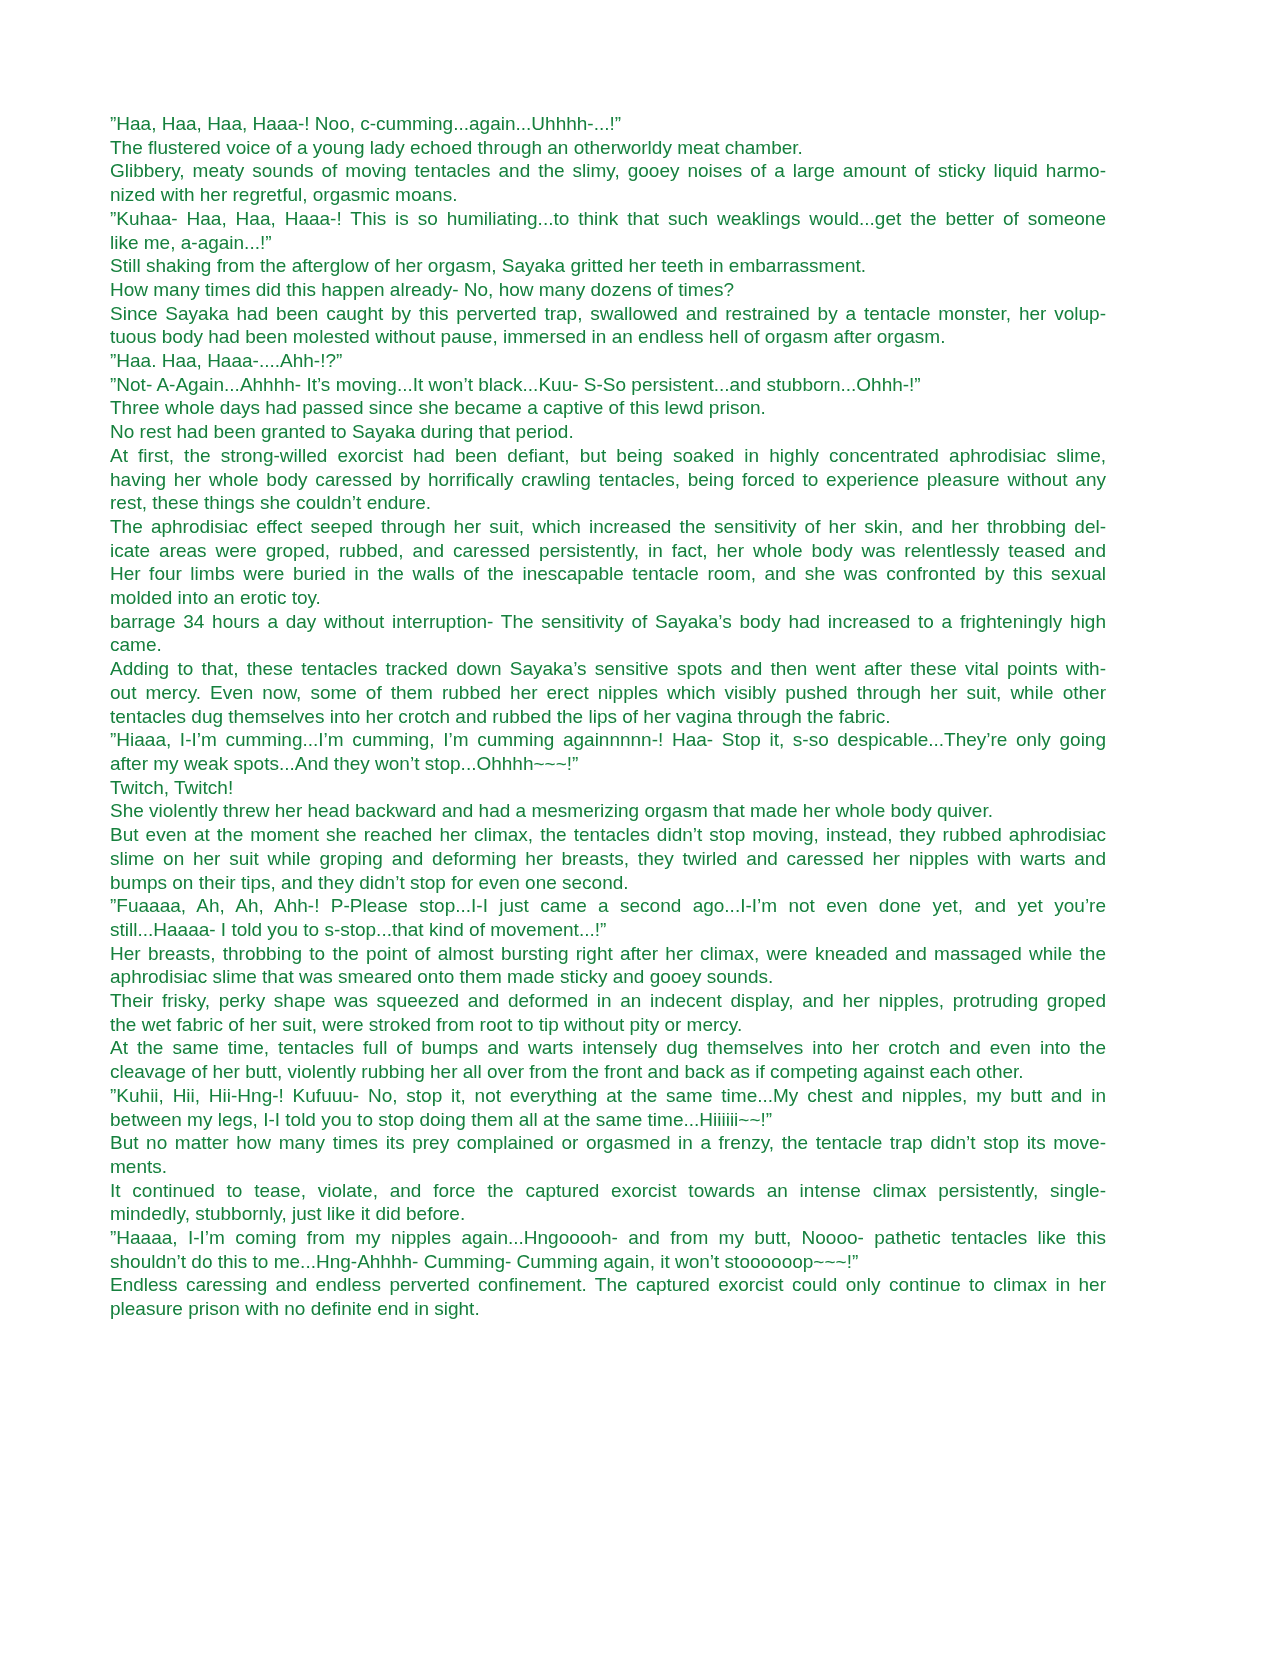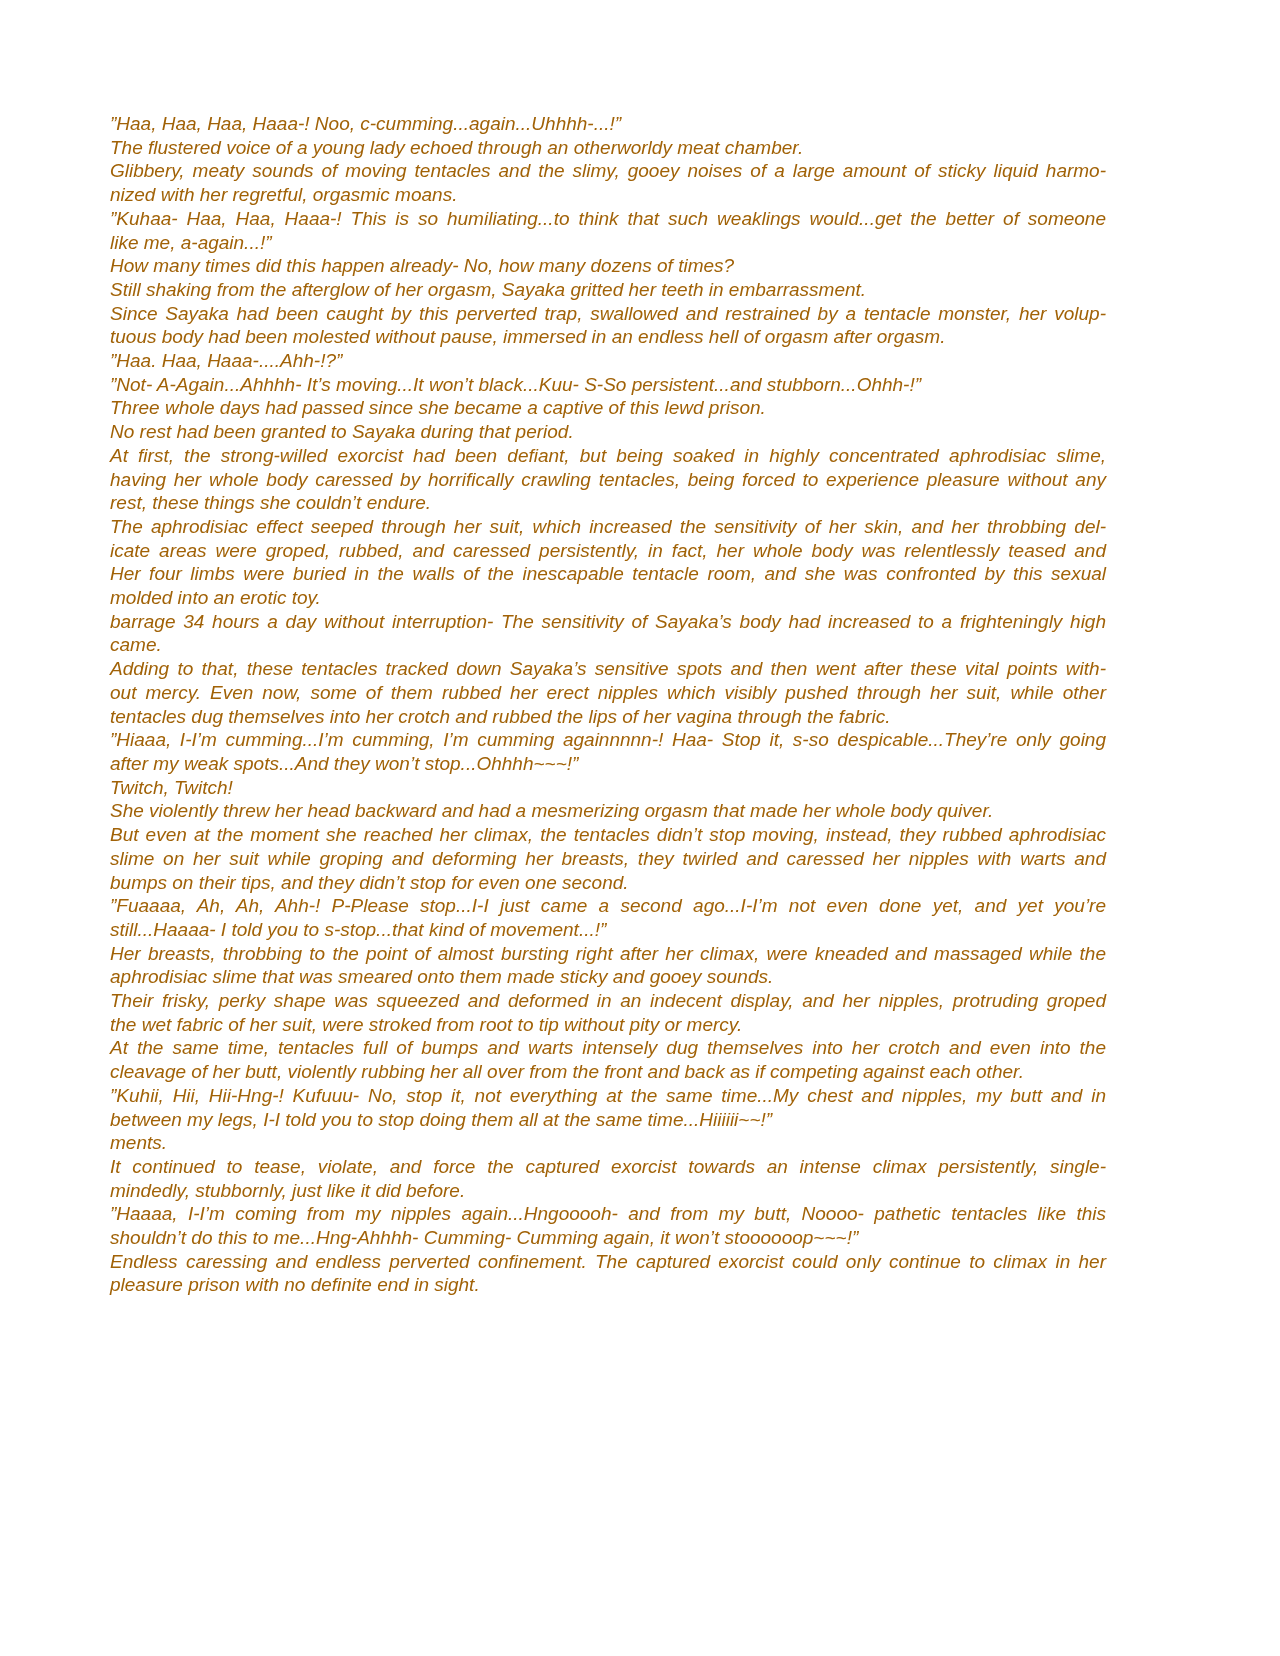--- a/index.html
+++ b/index.html
@@ -13,25 +13,24 @@
     height: 1656px;
     background: #ffffff;
     overflow: hidden;
     font-family: "Liberation Sans", sans-serif;
   }
   .text-block {
     position: absolute;
     left: 110px;
     top: 112px;
     width: 996px;
-    color: #a16207;
+    color: #15803d;
     font-size: 19px;
     line-height: 23.7px;
     font-weight: 400;
-    font-style: italic;
   }
   .line {
     text-align: justify;
     text-align-last: justify;
     white-space: normal;
   }
   .line.last {
     text-align: justify;
     text-align-last: left;
   }
@@ -40,22 +39,22 @@
 <body>
 
 <div class="page">
   <div class="text-block" id="text-block">
       <div class="line last">”Haa, Haa, Haa, Haaa-! Noo, c-cumming...again...Uhhhh-...!”</div>
       <div class="line last">The flustered voice of a young lady echoed through an otherworldy meat chamber.</div>
       <div class="line">Glibbery, meaty sounds of moving tentacles and the slimy, gooey noises of a large amount of sticky liquid harmo-</div>
       <div class="line last">nized with her regretful, orgasmic moans.</div>
       <div class="line">”Kuhaa- Haa, Haa, Haaa-! This is so humiliating...to think that such weaklings would...get the better of someone</div>
       <div class="line last">like me, a-again...!”</div>
+      <div class="line last">Still shaking from the afterglow of her orgasm, Sayaka gritted her teeth in embarrassment.</div>
       <div class="line last">How many times did this happen already- No, how many dozens of times?</div>
-      <div class="line last">Still shaking from the afterglow of her orgasm, Sayaka gritted her teeth in embarrassment.</div>
       <div class="line">Since Sayaka had been caught by this perverted trap, swallowed and restrained by a tentacle monster, her volup-</div>
       <div class="line last">tuous body had been molested without pause, immersed in an endless hell of orgasm after orgasm.</div>
       <div class="line last">”Haa. Haa, Haaa-....Ahh-!?”</div>
       <div class="line last">”Not- A-Again...Ahhhh- It’s moving...It won’t black...Kuu- S-So persistent...and stubborn...Ohhh-!”</div>
       <div class="line last">Three whole days had passed since she became a captive of this lewd prison.</div>
       <div class="line last">No rest had been granted to Sayaka during that period.</div>
       <div class="line">At first, the strong-willed exorcist had been defiant, but being soaked in highly concentrated aphrodisiac slime,</div>
       <div class="line">having her whole body caressed by horrifically crawling tentacles, being forced to experience pleasure without any</div>
       <div class="line last">rest, these things she couldn’t endure.</div>
       <div class="line">The aphrodisiac effect seeped through her suit, which increased the sensitivity of her skin, and her throbbing del-</div>
@@ -77,20 +76,21 @@
       <div class="line">”Fuaaaa, Ah, Ah, Ahh-! P-Please stop...I-I just came a second ago...I-I’m not even done yet, and yet you’re</div>
       <div class="line last">still...Haaaa- I told you to s-stop...that kind of movement...!”</div>
       <div class="line">Her breasts, throbbing to the point of almost bursting right after her climax, were kneaded and massaged while the</div>
       <div class="line last">aphrodisiac slime that was smeared onto them made sticky and gooey sounds.</div>
       <div class="line">Their frisky, perky shape was squeezed and deformed in an indecent display, and her nipples, protruding groped</div>
       <div class="line last">the wet fabric of her suit, were stroked from root to tip without pity or mercy.</div>
       <div class="line">At the same time, tentacles full of bumps and warts intensely dug themselves into her crotch and even into the</div>
       <div class="line last">cleavage of her butt, violently rubbing her all over from the front and back as if competing against each other.</div>
       <div class="line">”Kuhii, Hii, Hii-Hng-! Kufuuu- No, stop it, not everything at the same time...My chest and nipples, my butt and in</div>
       <div class="line last">between my legs, I-I told you to stop doing them all at the same time...Hiiiiii~~!”</div>
+      <div class="line">But no matter how many times its prey complained or orgasmed in a frenzy, the tentacle trap didn’t stop its move-</div>
       <div class="line last">ments.</div>
       <div class="line">It continued to tease, violate, and force the captured exorcist towards an intense climax persistently, single-</div>
       <div class="line last">mindedly, stubbornly, just like it did before.</div>
       <div class="line">”Haaaa, I-I’m coming from my nipples again...Hngooooh- and from my butt, Noooo- pathetic tentacles like this</div>
       <div class="line last">shouldn’t do this to me...Hng-Ahhhh- Cumming- Cumming again, it won’t stoooooop~~~!”</div>
       <div class="line">Endless caressing and endless perverted confinement. The captured exorcist could only continue to climax in her</div>
       <div class="line last">pleasure prison with no definite end in sight.</div>
     </div>
 </div>
 

